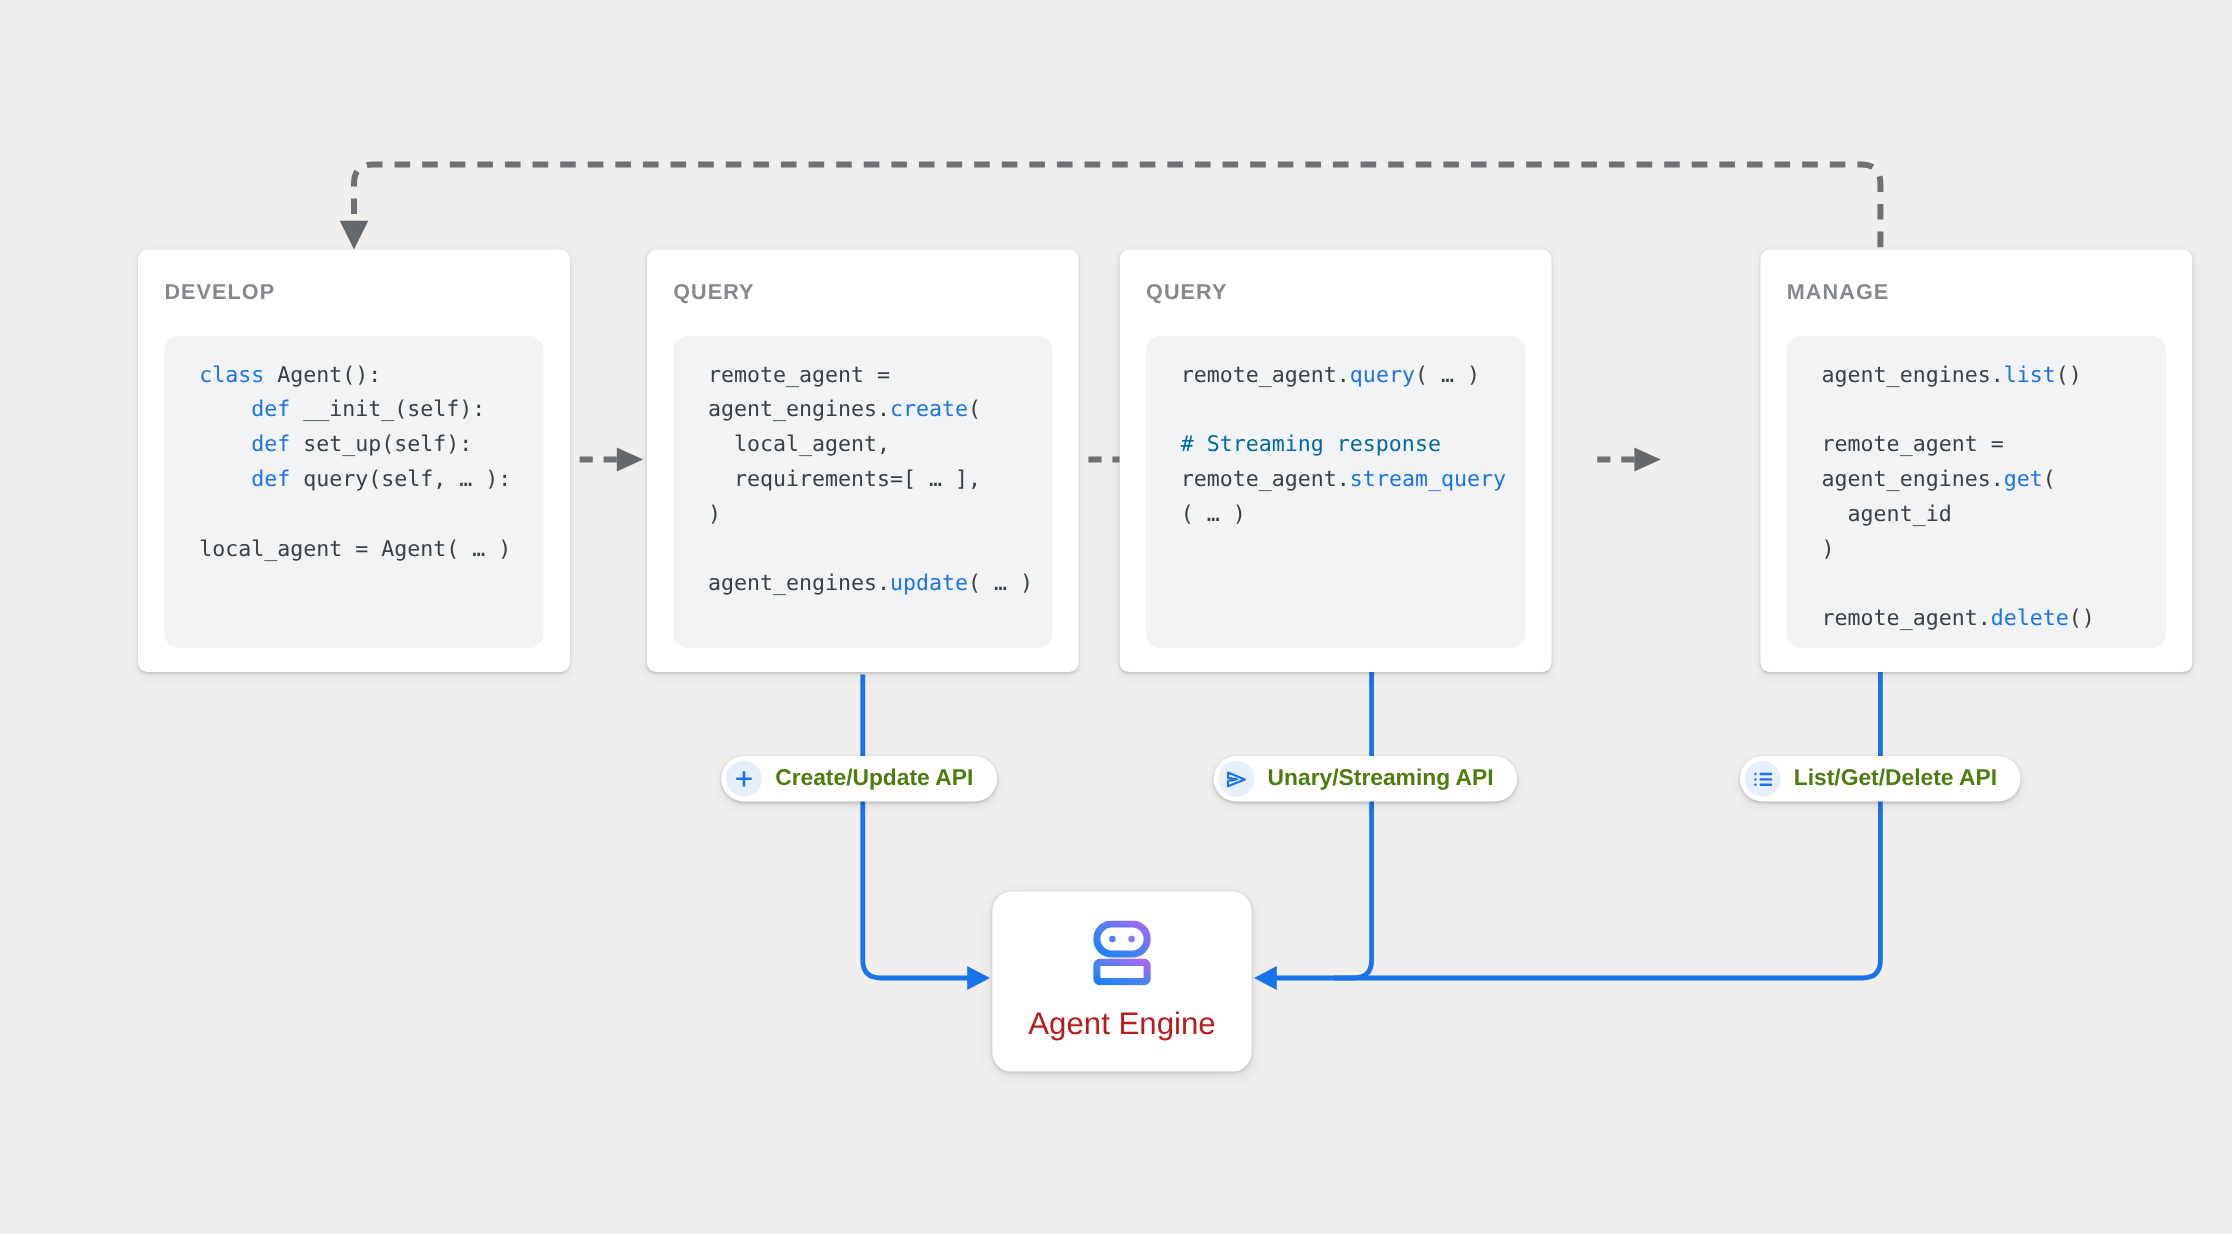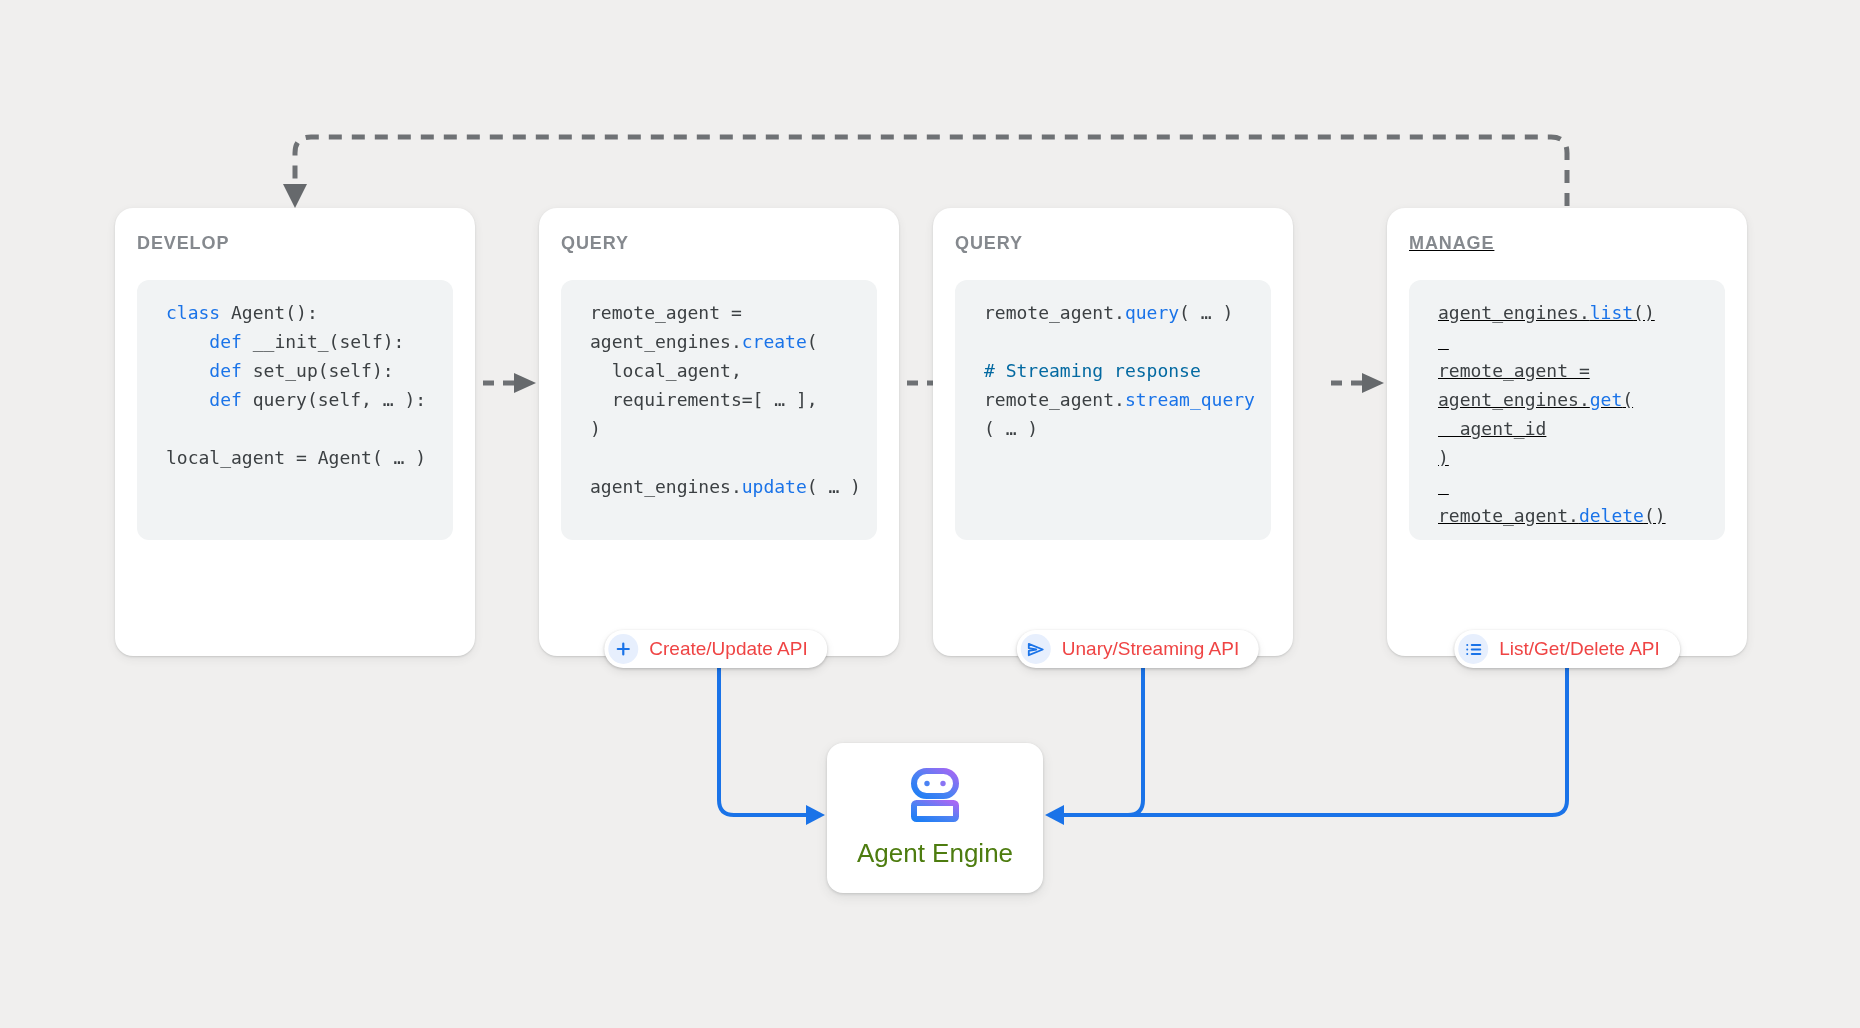--- a/index.html
+++ b/index.html
@@ -11,29 +11,29 @@
     position:relative;
     width:1860px;height:1028px;
     background:#f0efee;
     overflow:hidden;
   }
   .connectors{
     position:absolute;left:0;top:0;z-index:1;
   }
   
   .card{
-    position:absolute;top:208px;width:360px;height:448px;
-    background:#ffffff;border-radius:18px;box-sizing:border-box;
+    position:absolute;top:208px;width:360px;height:352px;
+    background:#ffffff;border-radius:8px;box-sizing:border-box;
     padding:24px 22px;z-index:2;
     box-shadow:0 1px 2px rgba(60,64,67,.18),0 3px 10px rgba(60,64,67,.08);
   }
   .card-develop{left:115px;}
   .card-deploy{left:539px;}
   .card-query{left:933px;}
-  .card-manage{left:1387px;text-decoration:underline;}
+  .card-manage{left:1467px;}
   .card-title{
     font-size:18px;font-weight:700;color:#85898e;
     letter-spacing:.05em;line-height:22px;
   }
   .code-block{
     margin-top:26px;background:#f1f3f4;border-radius:12px;
     height:260px;box-sizing:border-box;padding:18px 16px;
     font-family:"DejaVu Sans Mono", monospace;
     font-size:18px;line-height:29px;color:#3c4043;
     white-space:pre;overflow:hidden;
@@ -50,29 +50,29 @@
     padding:4px 20px 4px 4px;
     box-shadow:0 1px 3px rgba(0,0,0,.2),0 4px 10px rgba(0,0,0,.08);
   }
   .pill-create{left:716px;}
   .pill-unary{left:1138px;}
   .pill-list{left:1567px;}
   .pill-icon{
     width:30px;height:30px;border-radius:50%;background:#e7effd;
     display:flex;align-items:center;justify-content:center;flex:none;
   }
-  .pill-label{font-size:19px;font-weight:400;color:#ef4444;white-space:nowrap;}
+  .pill-label{font-size:19px;font-weight:700;color:#4d7c0f;white-space:nowrap;}
   
   .engine{
     position:absolute;left:827px;top:743px;width:216px;height:150px;z-index:3;
     background:#ffffff;border-radius:16px;
     display:flex;flex-direction:column;align-items:center;justify-content:center;gap:12px;
     box-shadow:0 1px 3px rgba(60,64,67,.2),0 4px 12px rgba(60,64,67,.1);
   }
-  .engine-label{font-size:26px;font-weight:500;color:#4d7c0f;}
+  .engine-label{font-size:26px;font-weight:500;color:#b91c1c;}
 </style>
 </head>
 <body>
 
 <div class="stage">
 
   <svg class="connectors" width="1860" height="1028" viewBox="0 0 1860 1028">
 
     <path d="M1567,206 V153 Q1567,137 1551,137 H311 Q295,137 295,153 V184" fill="none" stroke="#6e7174" stroke-width="5" stroke-dasharray="13 10"></path>
     <polygon points="283,184 307,184 295,208" fill="#66696c"></polygon>

